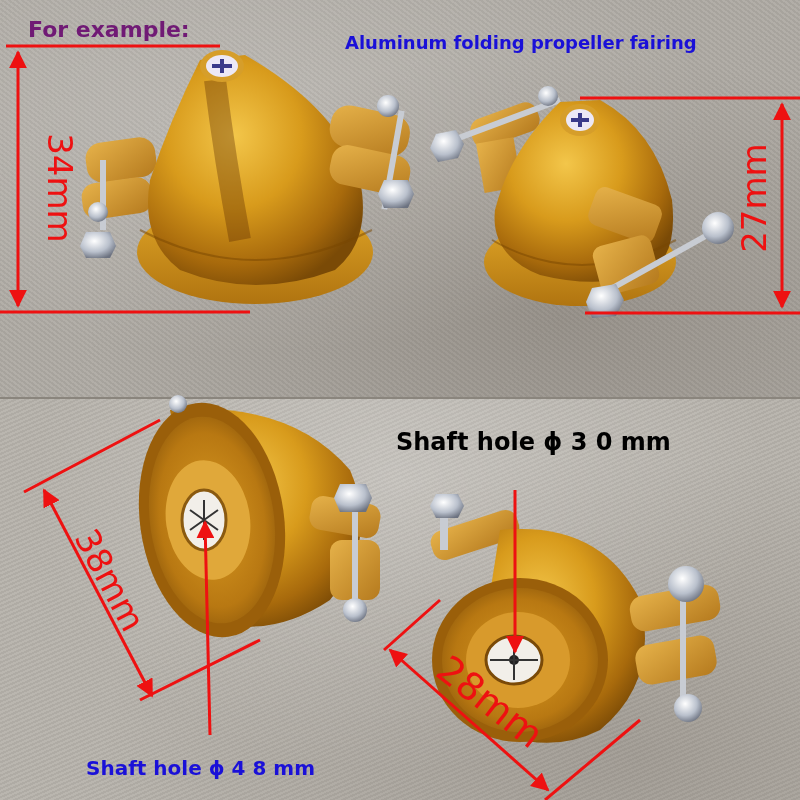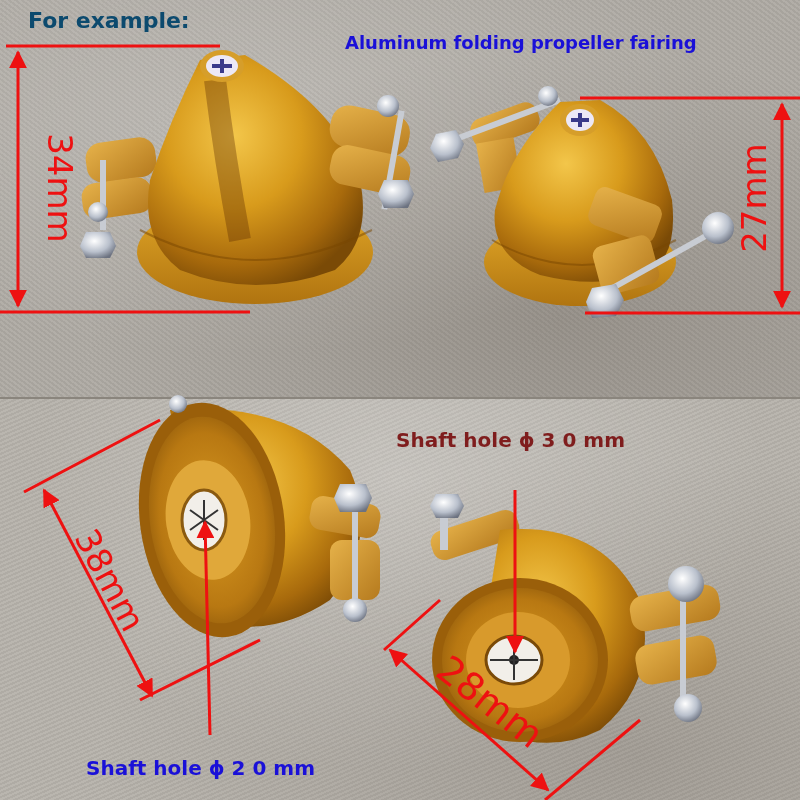--- a/index.html
+++ b/index.html
@@ -17,23 +17,23 @@
       background:
         radial-gradient(ellipse at 50% 20%, rgba(255,255,255,0.22), transparent 65%),
         radial-gradient(ellipse at 80% 90%, rgba(90,80,70,0.22), transparent 60%),
         repeating-linear-gradient(-23deg, rgba(255,255,255,0.05) 0 2px, rgba(0,0,0,0.04) 2px 4px),
         #b6b2ab; }
     .divider { position: absolute; left: 0; top: 397px; width: 800px; height: 2px; background: #8a857d; }
 
     svg.scene { position: absolute; left: 0; top: 0; width: 800px; height: 800px; }
 
     .label { position: absolute; font-weight: bold; white-space: nowrap; }
-    .for-example { left: 28px; top: 8px; font-size: 22px; color: #0c4a6e; }
+    .for-example { left: 28px; top: 17px; font-size: 22px; color: #701a75; }
     .title-text { left: 310px; top: 32px; font-size: 18px; color: #1a10d8; margin-left: 35px; }
-    .shaft30 { left: 396px; top: 428px; font-size: 20px; color: #7f1d1d; }
+    .shaft30 { left: 396px; top: 428px; font-size: 24px; color: #000000; }
     .shaft40 { left: 86px; top: 756px; font-size: 20px; color: #1a10d8; }
 
     .dim { position: absolute; color: #ee1111; font-size: 34px; font-family: "DejaVu Sans", sans-serif; white-space: nowrap; transform-origin: center center; }
     .dim-34 { left: 0px; top: 168px; transform: rotate(90deg); width: 120px; text-align: center; }
     .dim-27 { left: 694px; top: 178px; transform: rotate(-90deg); width: 120px; text-align: center; }
     .dim-38 { left: 50px; top: 560px; transform: rotate(62deg); width: 120px; text-align: center; }
     .dim-28 { left: 420px; top: 680px; transform: rotate(38deg); width: 140px; text-align: center; font-size: 38px; }
   </style>
 </head>
 <body>
@@ -181,18 +181,18 @@
     <line x1="390" y1="650" x2="548" y2="790" stroke="#ee1111" stroke-width="3" marker-start="url(#arrow)" marker-end="url(#arrow)"></line>
   </g>
 
   <line x1="515" y1="490" x2="515" y2="652" stroke="#ee1111" stroke-width="3" marker-end="url(#arrow)"></line>
   <line x1="210" y1="735" x2="205" y2="522" stroke="#ee1111" stroke-width="3" marker-end="url(#arrow)"></line>
 </svg>
 
 <div class="label for-example">For example:</div>
 <div class="label title-text">Aluminum folding propeller fairing</div>
 <div class="label shaft30">Shaft hole ϕ 3 0 mm</div>
-<div class="label shaft40">Shaft hole ϕ 2 0 mm</div>
+<div class="label shaft40">Shaft hole ϕ 4 8 mm</div>
 
 <div class="dim dim-34">34mm</div>
 <div class="dim dim-27">27mm</div>
 <div class="dim dim-38">38mm</div>
 <div class="dim dim-28">28mm</div>
 
 </body></html>

